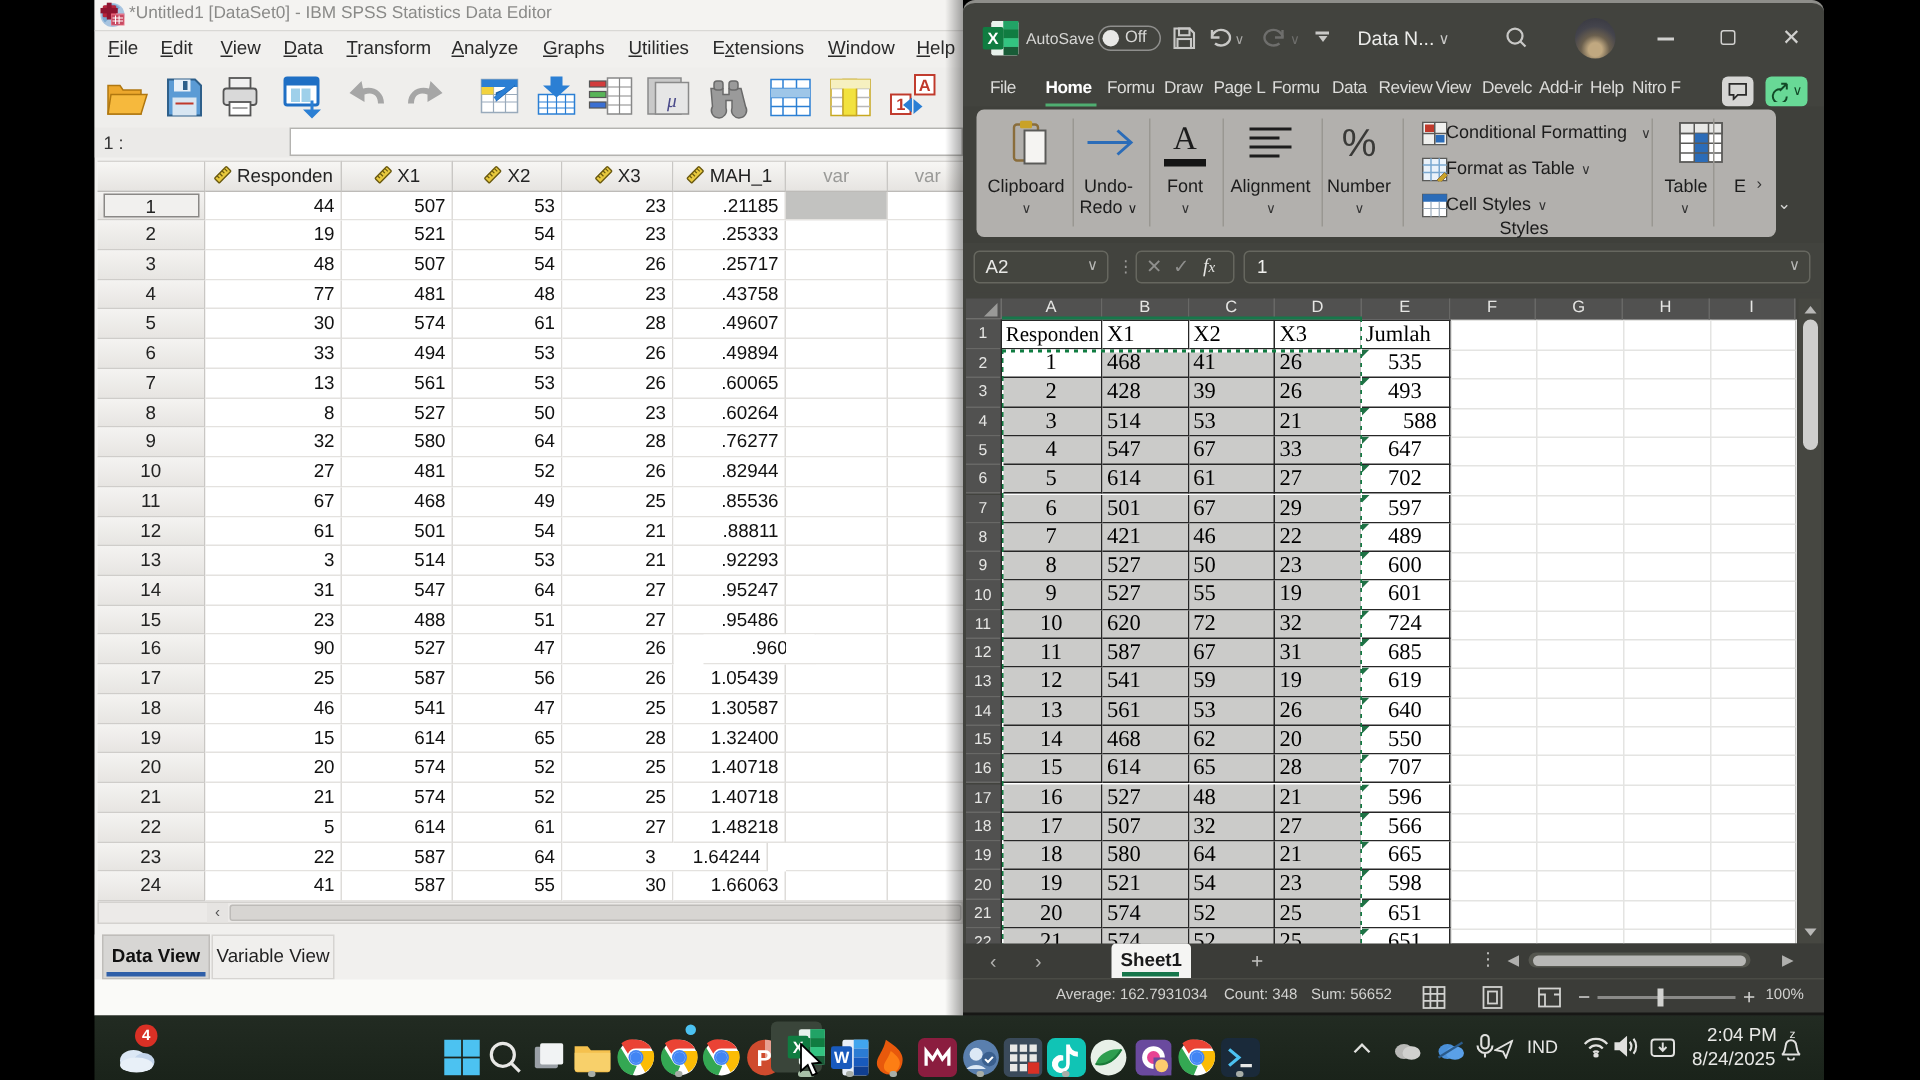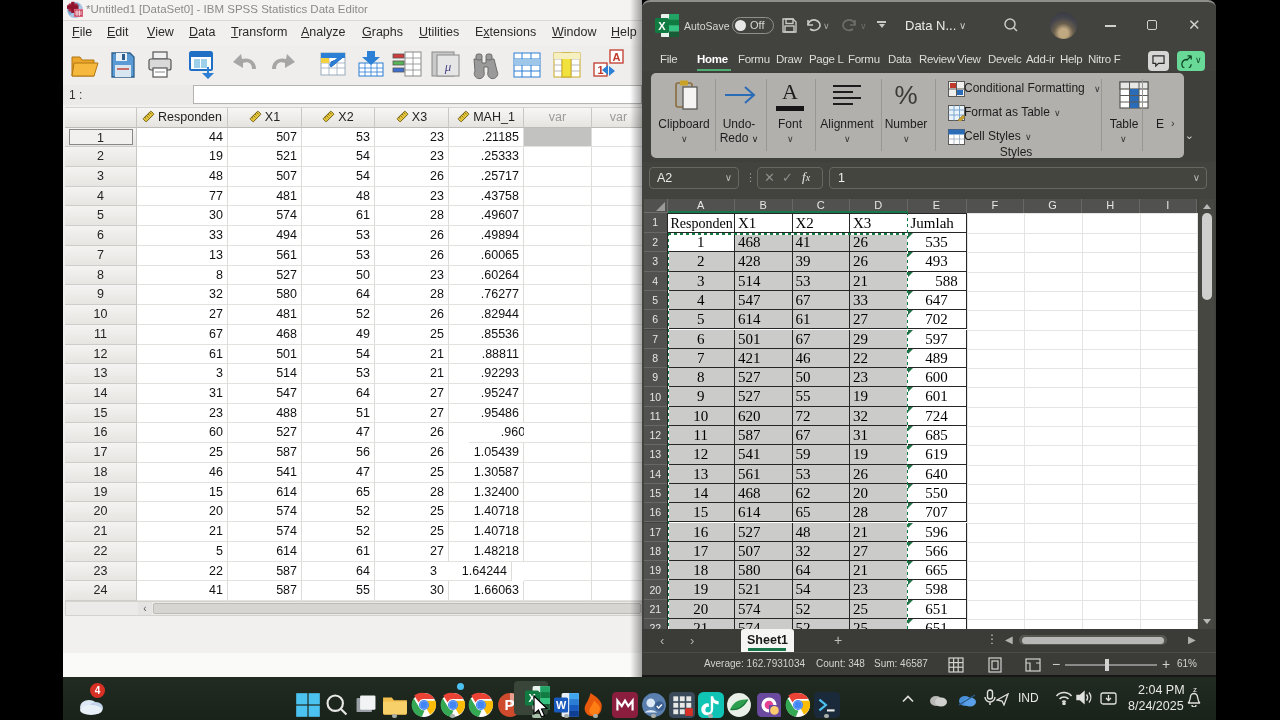--- a/index.html
+++ b/index.html
@@ -420,21 +420,21 @@
           <div class="sdc" style="left:72px;width:91px">23</div>
           <div class="sdc" style="left:163px;width:74px">488</div>
           <div class="sdc" style="left:237px;width:73px">51</div>
           <div class="sdc" style="left:310px;width:74px">27</div>
           <div class="sdc" style="left:384px;width:75px">.95486</div>
           <div class="sdc" style="left:459px;width:68px;"></div>
           <div class="sdc" style="left:527px;width:54px;"></div>
         </div>
         <div class="sr" style="top:316.4px;height:19.73px">
           <div class="srn" style="left:0px;width:72px">16</div>
-          <div class="sdc" style="left:72px;width:91px">60</div>
+          <div class="sdc" style="left:72px;width:91px">90</div>
           <div class="sdc" style="left:163px;width:74px">527</div>
           <div class="sdc" style="left:237px;width:73px">47</div>
           <div class="sdc" style="left:310px;width:74px">26</div>
           <div class="sdc" style="left:404px;width:75px">.96086</div>
           <div class="sdc" style="left:459px;width:68px;"></div>
           <div class="sdc" style="left:527px;width:54px;"></div>
         </div>
         <div class="sr" style="top:336.2px;height:19.73px">
           <div class="srn" style="left:0px;width:72px">17</div>
           <div class="sdc" style="left:72px;width:91px">25</div>
@@ -512,20 +512,24 @@
           <div class="sdc" style="left:237px;width:73px">55</div>
           <div class="sdc" style="left:310px;width:74px">30</div>
           <div class="sdc" style="left:384px;width:75px">1.66063</div>
           <div class="sdc" style="left:459px;width:68px;"></div>
           <div class="sdc" style="left:527px;width:54px;"></div>
         </div>
       </div>
  <div class="sscroll">
         <div class="arr">‹</div>
         <div class="thumb"></div>
+      </div>
+ <div class="stabs">
+        <div class="tab1">Data View<div class="ul"></div></div>
+        <div class="tab2">Variable View</div>
       </div>
  <div class="sbottom"></div>
  <div class="eshadow"></div>
 </div>
 
 <div style="position:absolute;left:642px;top:0;width:574px;height:14px;background:#42433e;border-top:2px solid #8e8e8a;border-radius:8px 8px 0 0"></div>
 <div id="excel">
  <div class="xtitle">
         <svg style="position:absolute;left:13px;top:10px" width="24" height="23" viewBox="0 0 24 23">
           <rect x="6" y="0" width="18" height="23" rx="1.5" fill="#fff"></rect>
@@ -855,41 +859,41 @@
    <span style="position:absolute;left:192px;top:3px;color:#c0c0be;font-size:14px">+</span>
    <span style="position:absolute;left:344px;top:3px;color:#c0c0be;font-size:12px">⋮</span>
    <span style="position:absolute;left:363px;top:5px;color:#b0b0ae;font-size:10px">◀</span>
    <div style="position:absolute;left:377px;top:6px;width:148px;height:10px;background:#55564f;border-radius:5px"></div>
    <div style="position:absolute;left:380px;top:7.5px;width:142px;height:7px;background:#b8b8b6;border-radius:4px"></div>
    <span style="position:absolute;left:546px;top:5px;color:#b0b0ae;font-size:10px">▶</span>
  </div>
  <div class="xstatus">
         <span style="left:62px">Average: 162.7931034</span>
         <span style="left:174px">Count: 348</span>
-        <span style="left:232px">Sum: 46587</span>
+        <span style="left:232px">Sum: 56652</span>
         <svg style="position:absolute;left:306px;top:4px" width="16" height="16" viewBox="0 0 16 16" fill="none" stroke="#d2d2d0" stroke-width="1.2">
           <rect x="1" y="1" width="14" height="14"></rect>
           <line x1="1" y1="5.6" x2="15" y2="5.6"></line>
           <line x1="1" y1="10.2" x2="15" y2="10.2"></line>
           <line x1="5.6" y1="1" x2="5.6" y2="15"></line>
           <line x1="10.2" y1="1" x2="10.2" y2="15"></line>
         </svg>
         <svg style="position:absolute;left:345px;top:4px" width="16" height="16" viewBox="0 0 16 16" fill="none" stroke="#d2d2d0" stroke-width="1.2">
           <rect x="2" y="1" width="12" height="14"></rect>
           <rect x="5" y="4" width="6" height="8"></rect>
         </svg>
         <svg style="position:absolute;left:383px;top:4px" width="16" height="16" viewBox="0 0 16 16" fill="none" stroke="#d2d2d0" stroke-width="1.2">
           <rect x="1" y="2" width="14" height="12"></rect>
           <path d="M1 6 h4 v8 M11 6 h4"></path>
         </svg>
         <span style="left:410px;top:3px;font-size:14px">−</span>
         <div style="position:absolute;left:423px;top:11px;width:92px;height:2px;background:#8a8a88"></div>
         <div style="position:absolute;left:463px;top:6px;width:4px;height:12px;background:#d2d2d0"></div>
         <span style="left:520px;top:3px;font-size:14px">+</span>
-        <span style="left:535px">61%</span>
+        <span style="left:535px">100%</span>
       </div>
  <div style="position:absolute;left:0;top:671px;width:100%;height:2px;background:#171715"></div>
 </div>
 
 <div id="taskbar">
       <svg class="tbi" style="left:15px;top:14px" width="26" height="22" viewBox="0 0 26 22">
         <ellipse cx="11" cy="14" rx="9" ry="7" fill="#dce8f5"></ellipse>
         <ellipse cx="18" cy="15" rx="7" ry="6" fill="#c2d4ea"></ellipse>
         <ellipse cx="13" cy="17" rx="11" ry="5" fill="#e8f0f8"></ellipse>
       </svg>

